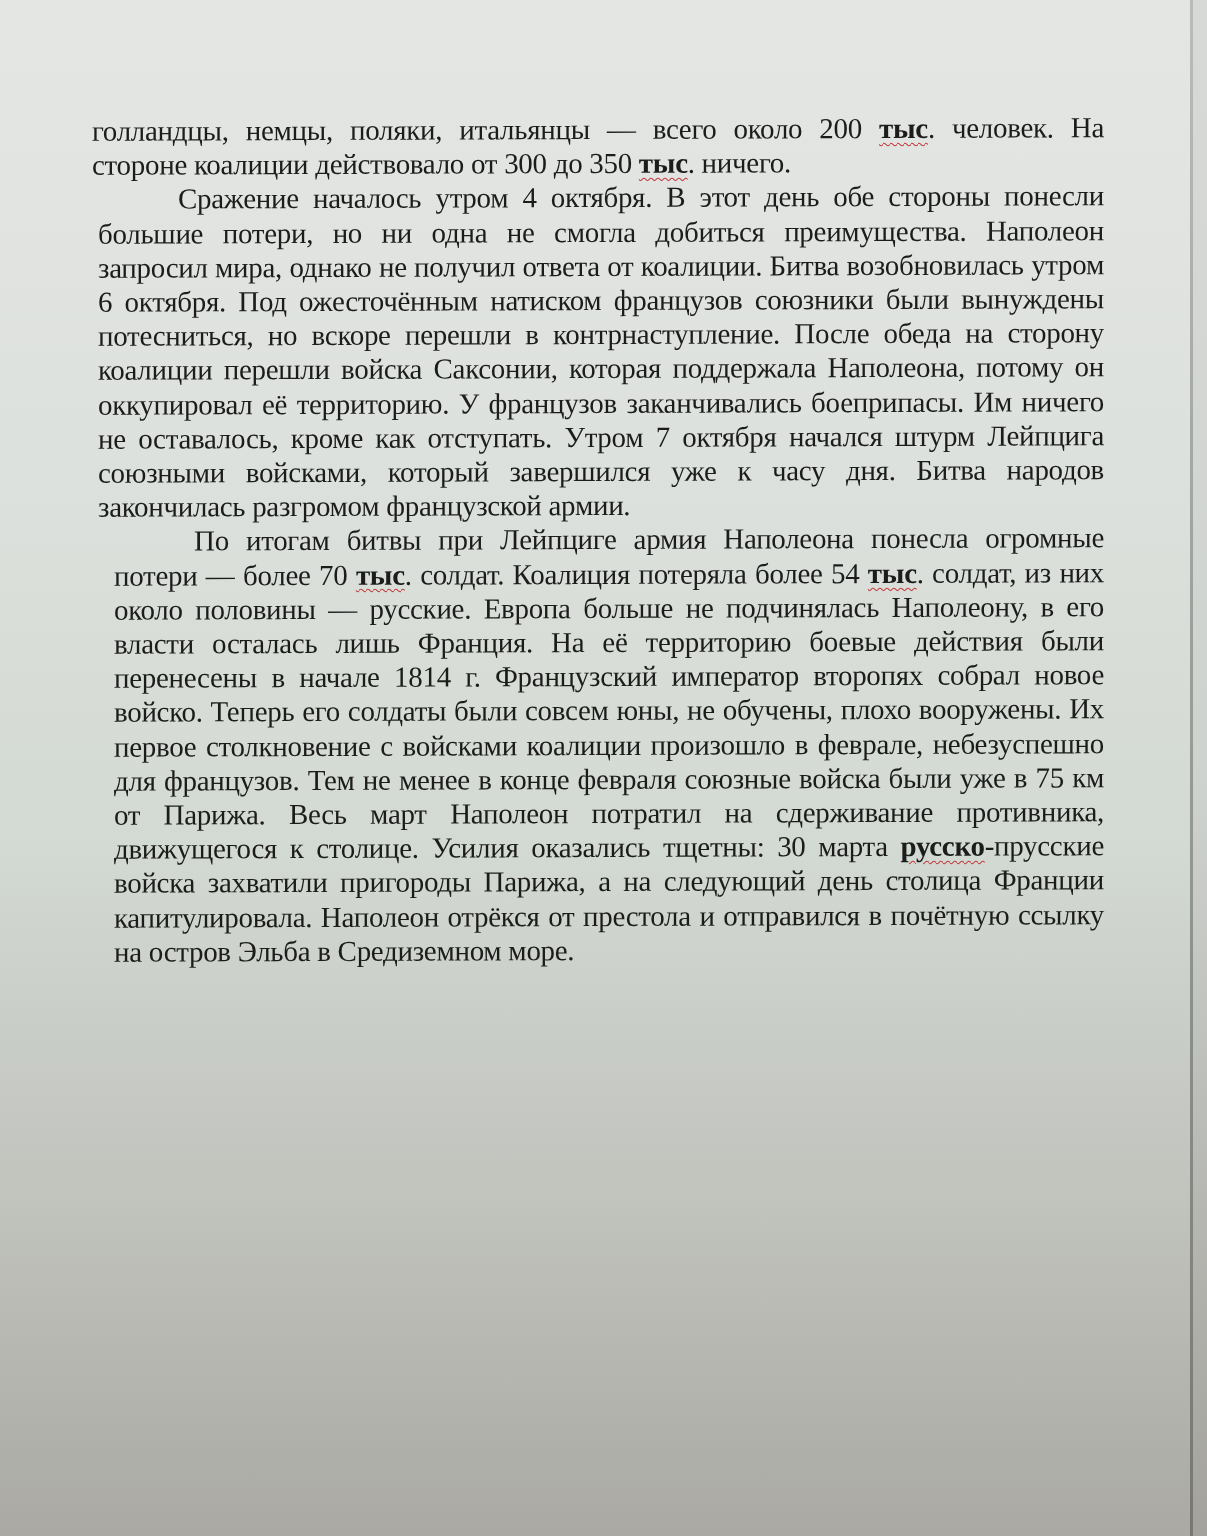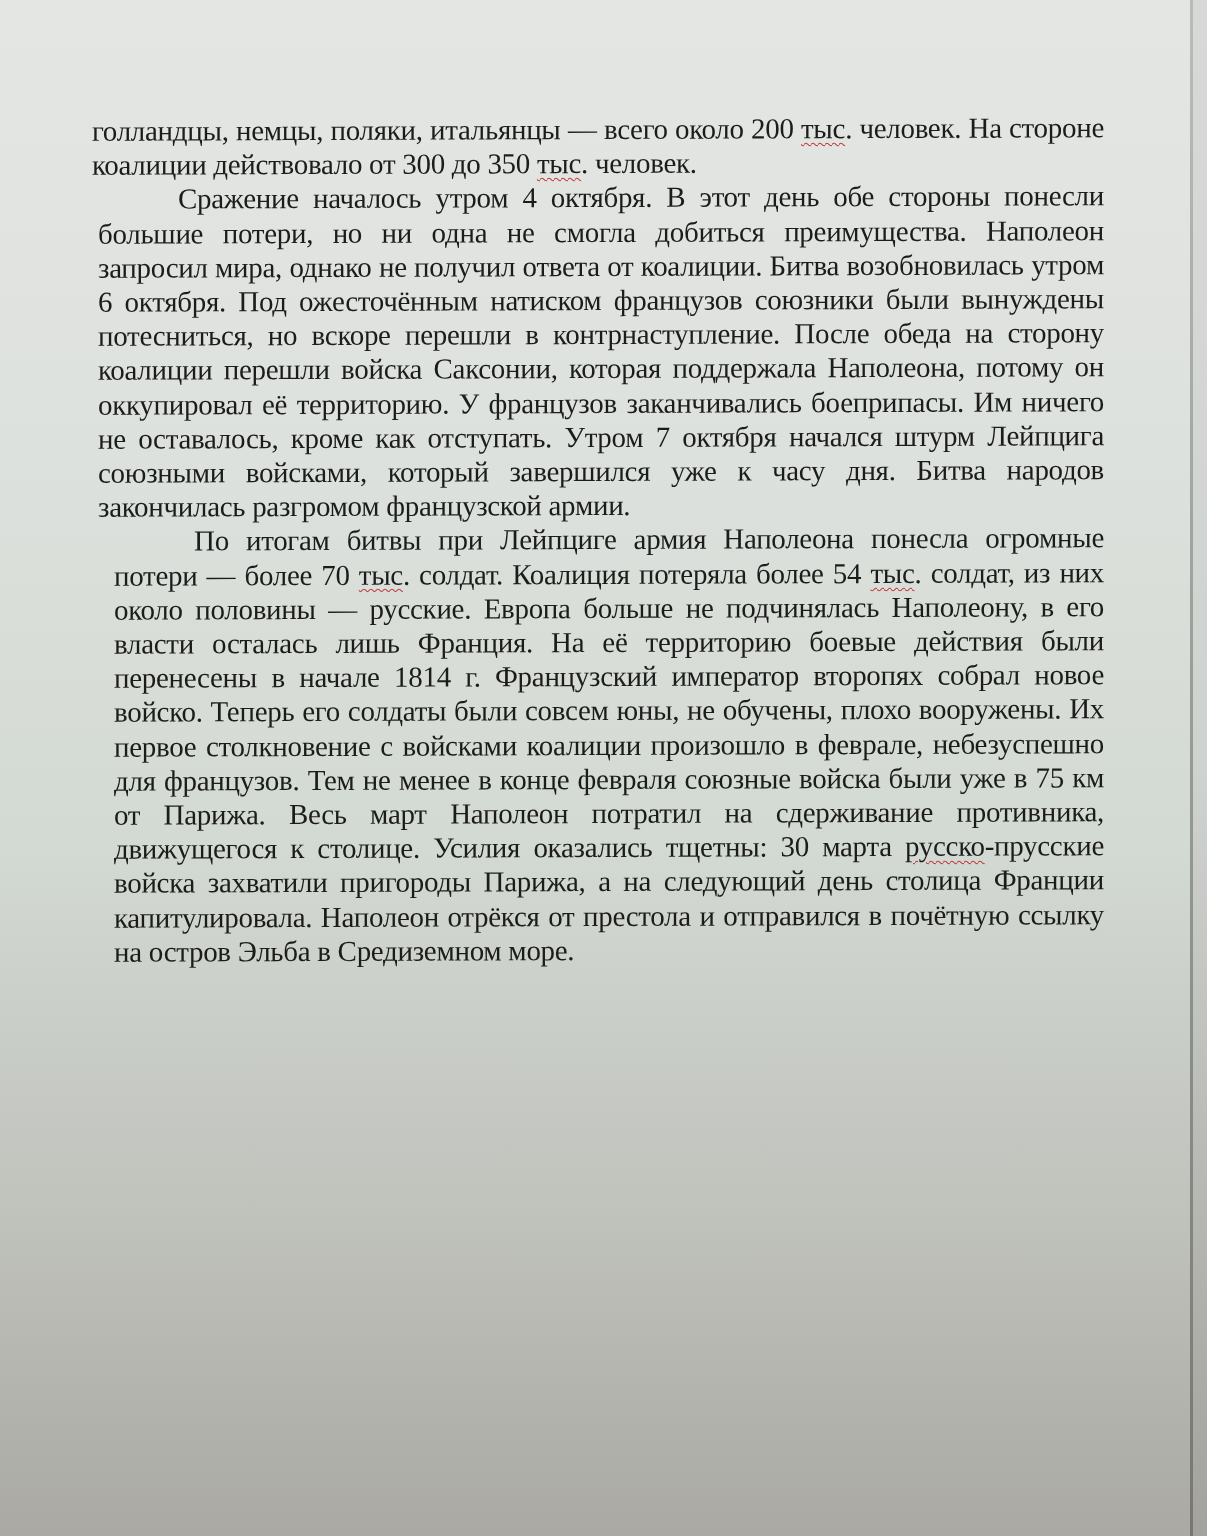--- a/index.html
+++ b/index.html
@@ -56,26 +56,27 @@
     }
     .para.indent {
       text-indent: 80px;
     }
     .para.p2 { padding-left: 6px; }
     .para.p3 { padding-left: 22px; padding-right: 0; }
     .spell {
       text-decoration: underline wavy #c23a3a;
       text-decoration-thickness: 1px;
       text-underline-offset: 4px;
+      font-weight: bold;
     }
   </style>
 </head>
 <body>
 
 <div class="page"></div>
 <div class="page-edge"></div>
 <div class="right-gutter"></div>
 
 <div class="text-block">
-  <p class="para"><span>голландцы, немцы, поляки, итальянцы — всего около 200 </span><span class="spell">тыс</span><span>. человек. На стороне коалиции действовало от 300 до 350 </span><span class="spell">тыс</span><span>. человек.</span></p>
+  <p class="para"><span>голландцы, немцы, поляки, итальянцы — всего около 200 </span><span class="spell">тыс</span><span>. человек. На стороне коалиции действовало от 300 до 350 </span><span class="spell">тыс</span><span>. ничего.</span></p>
   <p class="para indent p2"><span>Сражение началось утром 4 октября. В этот день обе стороны понесли большие потери, но ни одна не смогла добиться преимущества. Наполеон запросил мира, однако не получил ответа от коалиции. Битва возобновилась утром 6 октября. Под ожесточённым натиском французов союзники были вынуждены потесниться, но вскоре перешли в контрнаступление. После обеда на сторону коалиции перешли войска Саксонии, которая поддержала Наполеона, потому он оккупировал её территорию. У французов заканчивались боеприпасы. Им ничего не оставалось, кроме как отступать. Утром 7 октября начался штурм Лейпцига союзными войсками, который завершился уже к часу дня. Битва народов закончилась разгромом французской армии.</span></p>
   <p class="para indent p3"><span>По итогам битвы при Лейпциге армия Наполеона понесла огромные потери — более 70 </span><span class="spell">тыс</span><span>. солдат. Коалиция потеряла более 54 </span><span class="spell">тыс</span><span>. солдат, из них около половины — русские. Европа больше не подчинялась Наполеону, в его власти осталась лишь Франция. На её территорию боевые действия были перенесены в начале 1814 г. Французский император второпях собрал новое войско. Теперь его солдаты были совсем юны, не обучены, плохо вооружены. Их первое столкновение с войсками коалиции произошло в феврале, небезуспешно для французов. Тем не менее в конце февраля союзные войска были уже в 75 км от Парижа. Весь март Наполеон потратил на сдерживание противника, движущегося к столице. Усилия оказались тщетны: 30 марта </span><span class="spell">русско</span><span>-прусские войска захватили пригороды Парижа, а на следующий день столица Франции капитулировала. Наполеон отрёкся от престола и отправился в почётную ссылку на остров Эльба в Средиземном море.</span></p>
 </div>
 
 </body></html>

